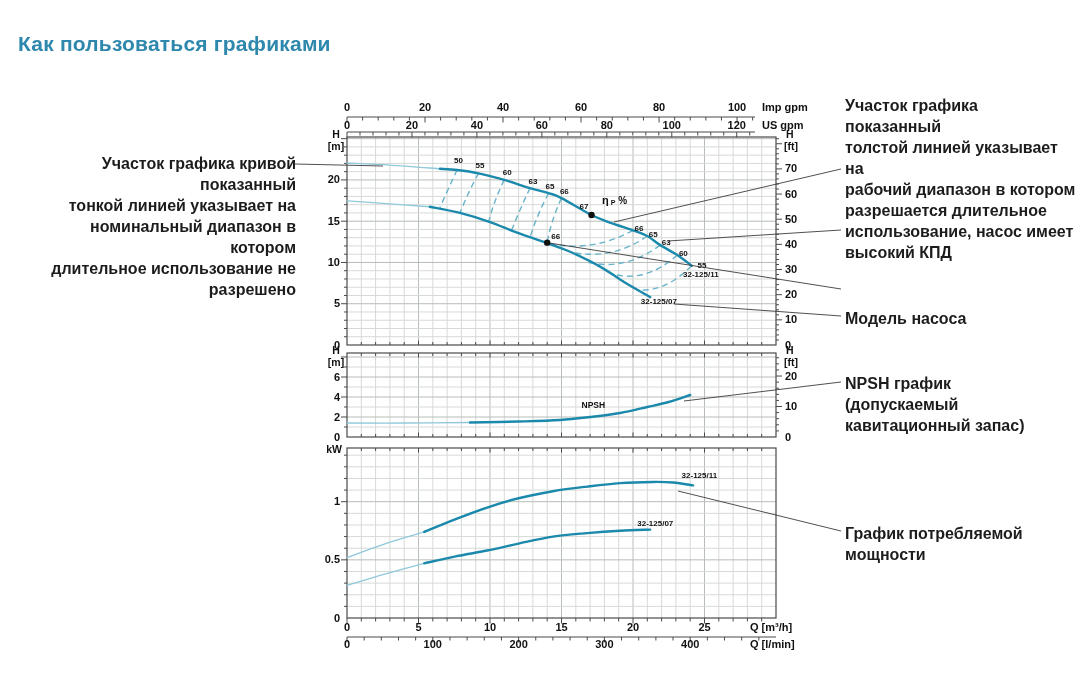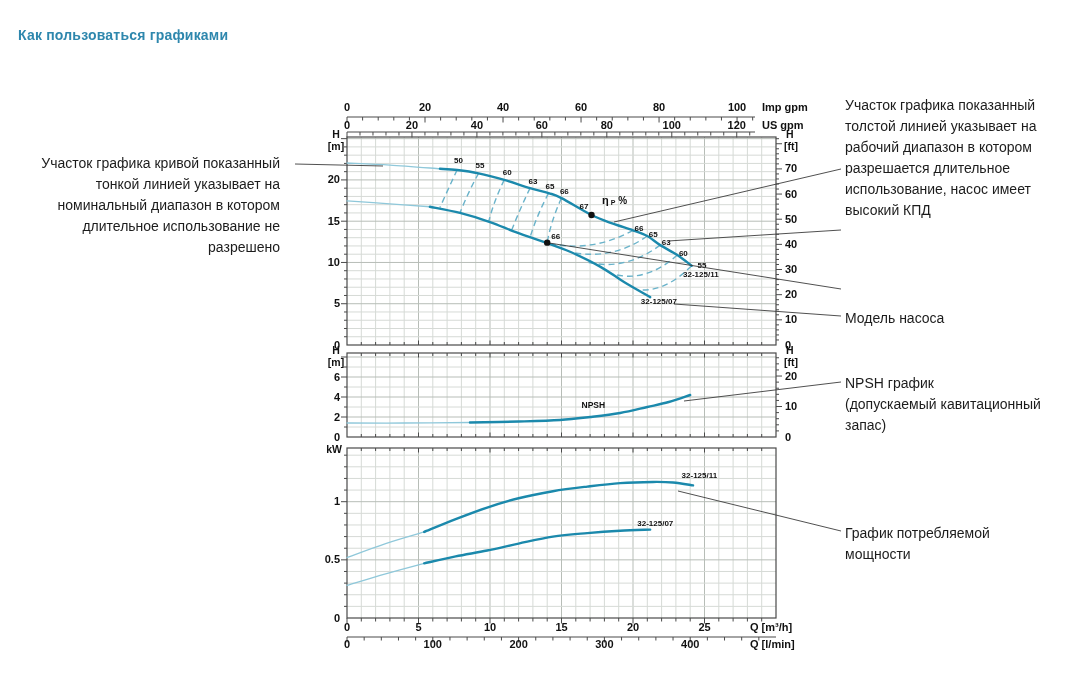--- a/index.html
+++ b/index.html
@@ -1,22 +1,22 @@
 <!DOCTYPE html>
 <html><head>
 <meta charset="utf-8">
 <style>
   html,body{margin:0;padding:0;background:#fff;}
   #page{position:relative;width:1085px;height:686px;background:#fff;
         font-family:"Liberation Sans",sans-serif;overflow:hidden;}
-  #page-title{position:absolute;left:18px;top:18px;font-size:14px;font-weight:bold;
+  #page-title{position:absolute;left:18px;top:18px;font-size:21px;font-weight:bold;
         letter-spacing:.2px;}
-  .note{position:absolute;font-size:14px;line-height:21px;color:#1c1c1c;
-        white-space:pre-line;}
-  #note-thin{left:8px;top:153px;width:272px;text-align:right;}
+  .note{position:absolute;font-size:16px;line-height:21px;color:#1c1c1c;
+        white-space:pre-line;font-weight:bold;}
+  #note-thin{left:24px;top:153px;width:272px;text-align:right;}
   #note-thick{left:845px;top:95px;width:232px;}
   #note-eff{left:845px;top:221px;width:232px;}
   #note-oper{left:849px;top:277px;width:232px;}
   #note-model{left:845px;top:308px;width:232px;}
   #note-npsh{left:845px;top:373px;width:238px;}
   #note-power{left:845px;top:523px;width:210px;}
   svg{position:absolute;left:0;top:0;}
   text{font-family:"Liberation Sans",sans-serif;}
 </style>
 </head>

